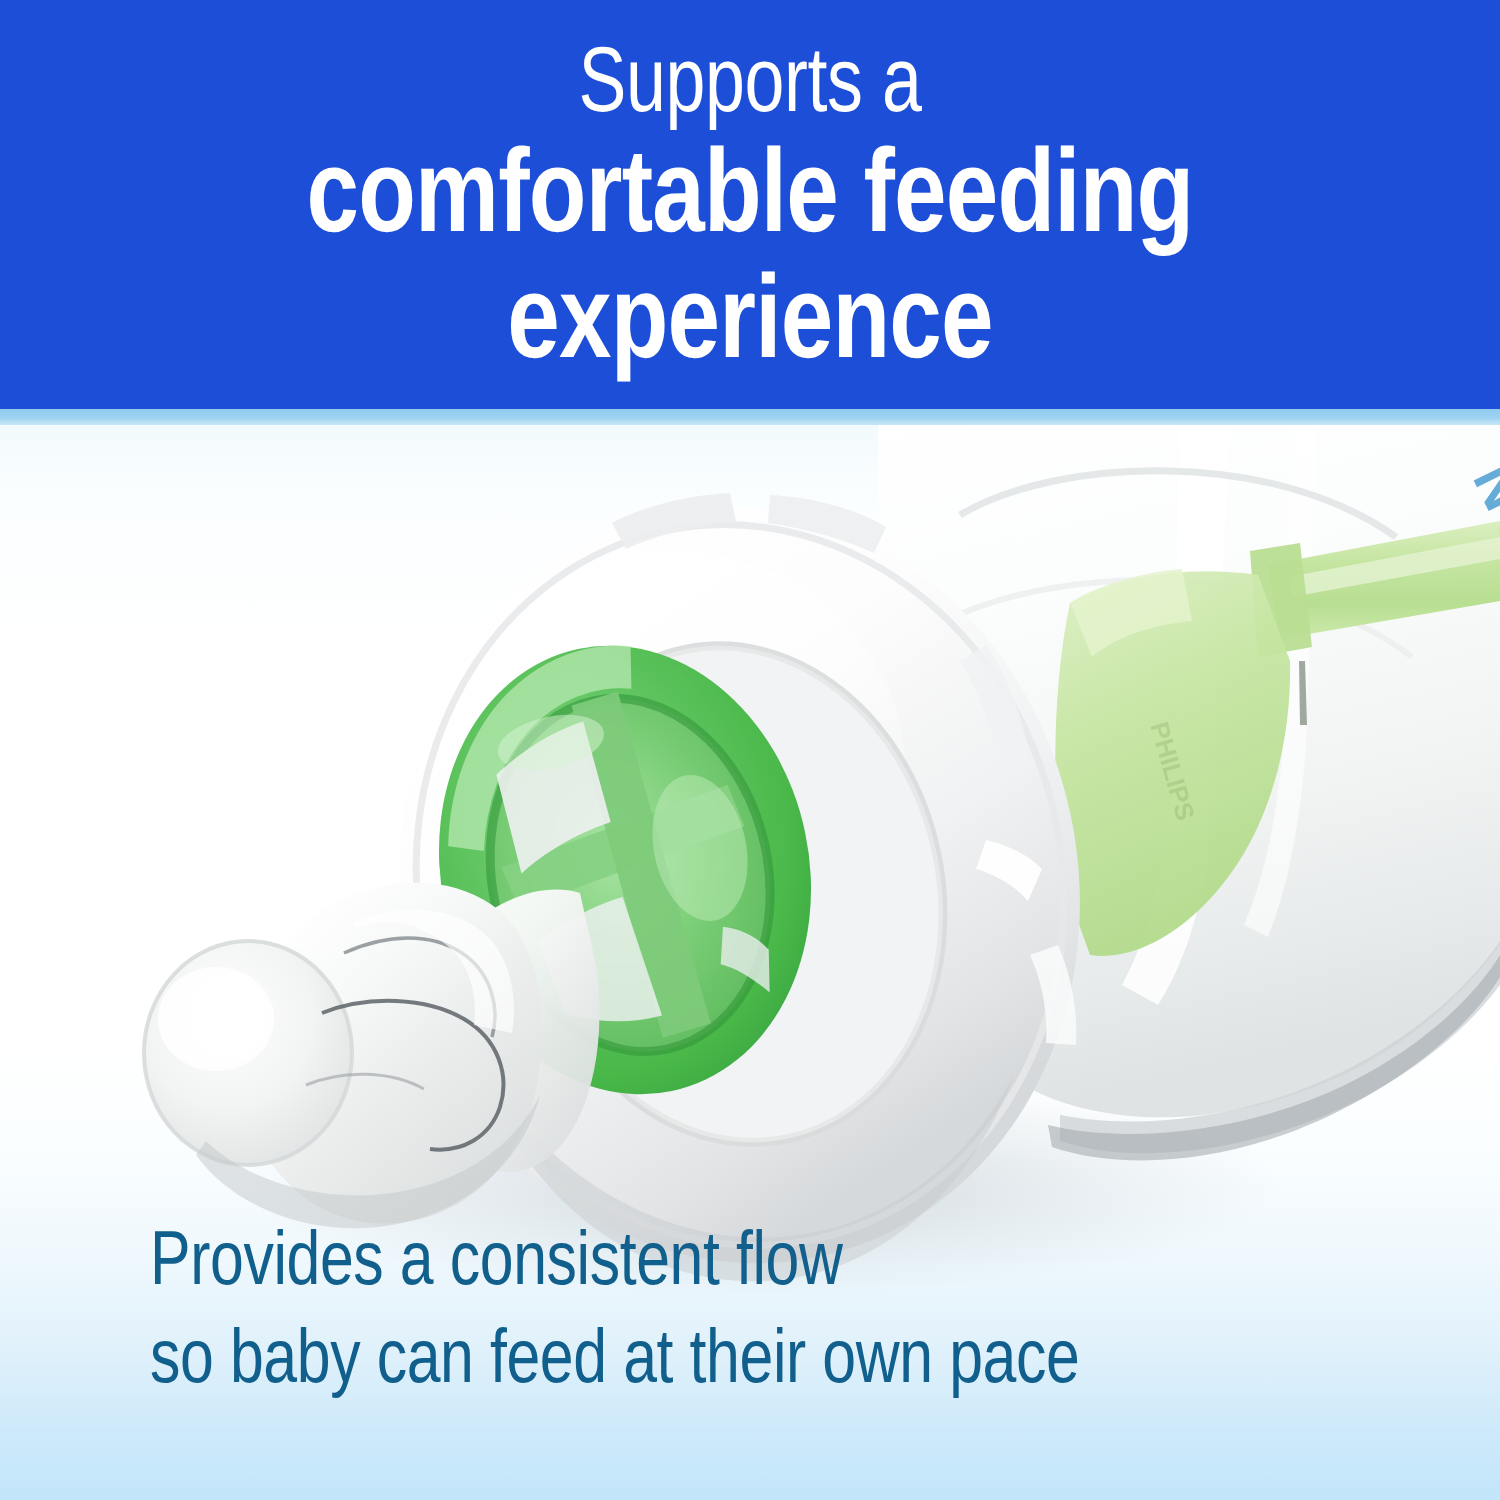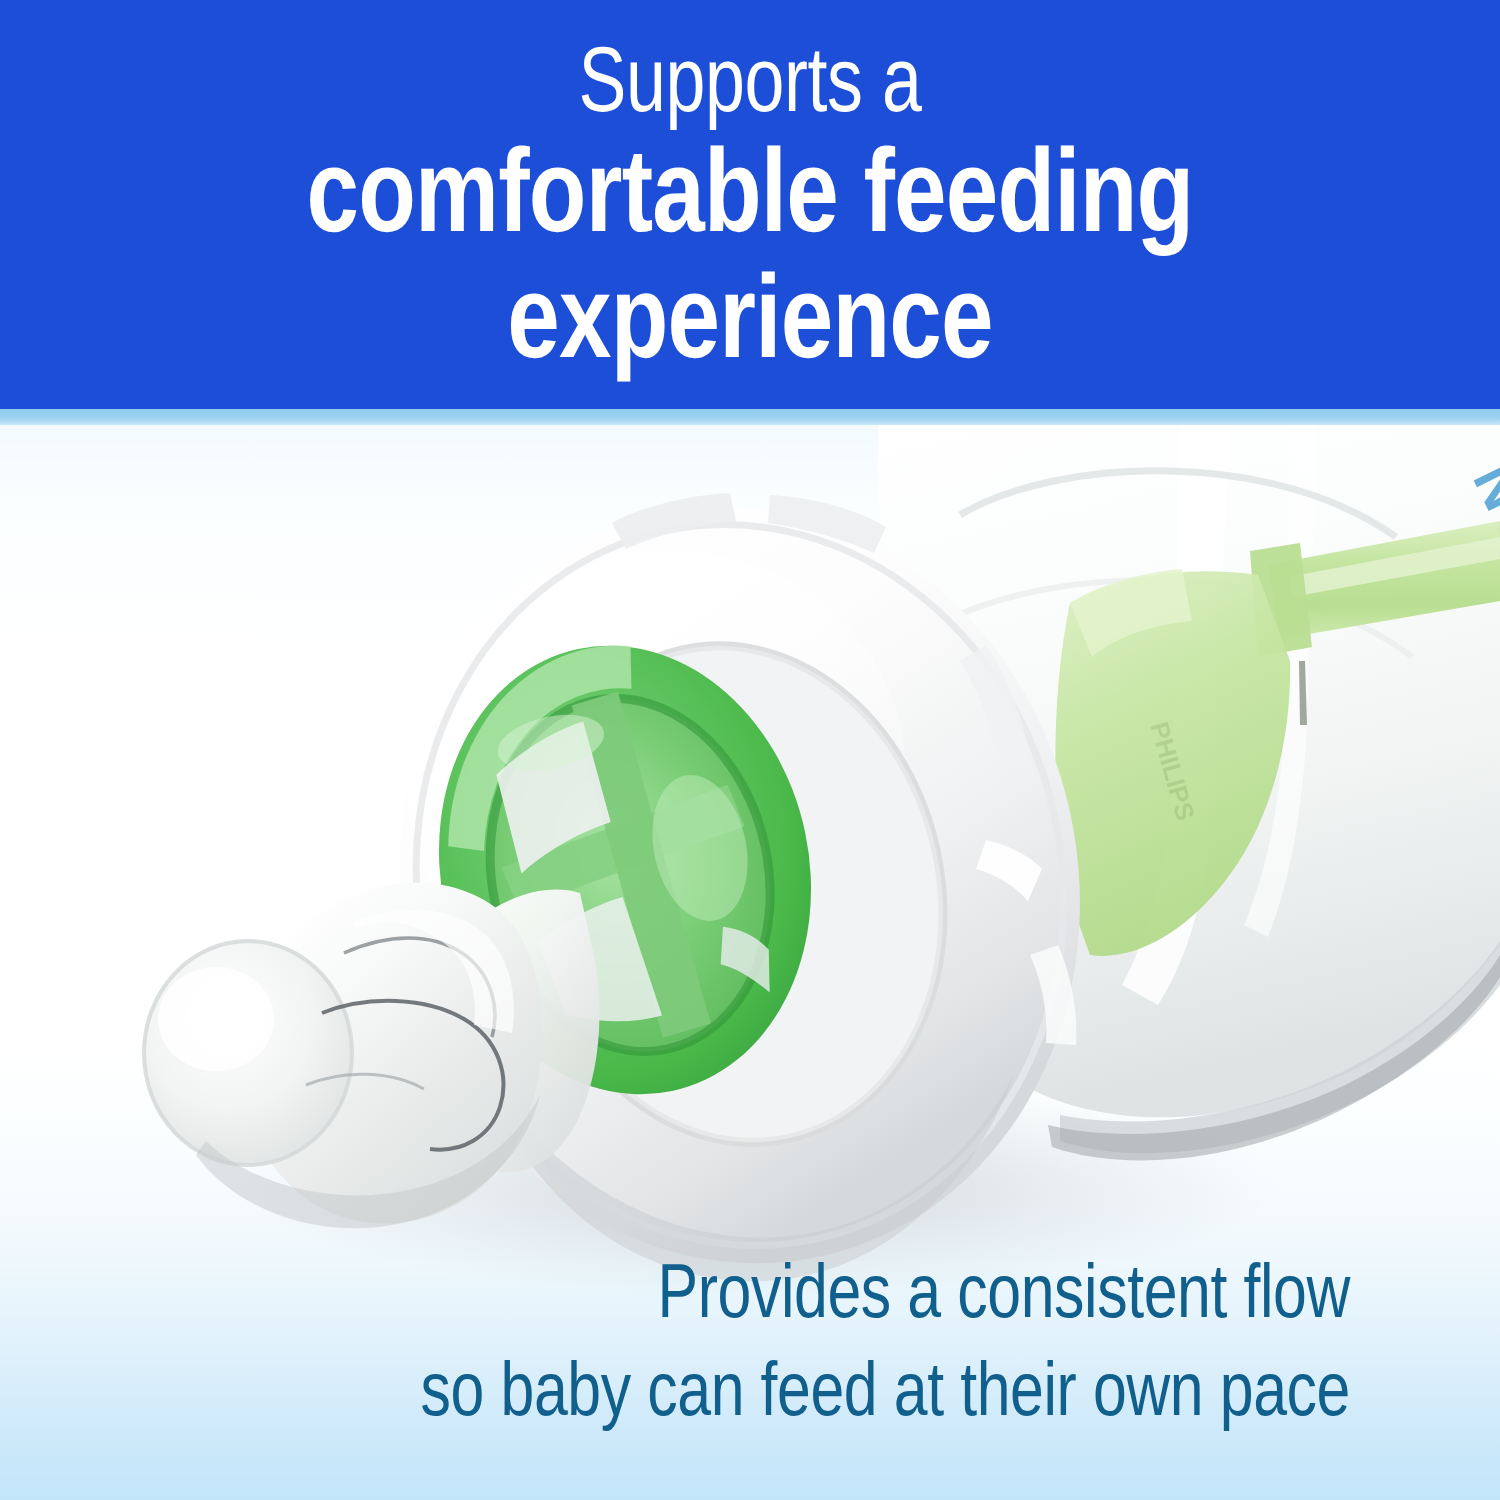--- a/index.html
+++ b/index.html
@@ -92,22 +92,22 @@
     left: 0; top: 0;
     width: 1500px;
     height: 1075px;
     display: block;
   }
 
   
   .footer-caption {
     position: absolute;
     left: 0; right: 0;
-    top: 1253px;
-    text-align: right;
+    top: 1220px;
+    text-align: left;
     pointer-events: none;
   }
   .cap-line {
     display: block;
     color: #115f8c;
     white-space: nowrap;
     font-weight: 300;
     font-size: 76px;
     line-height: 1.0;
     letter-spacing: -0.5px;

